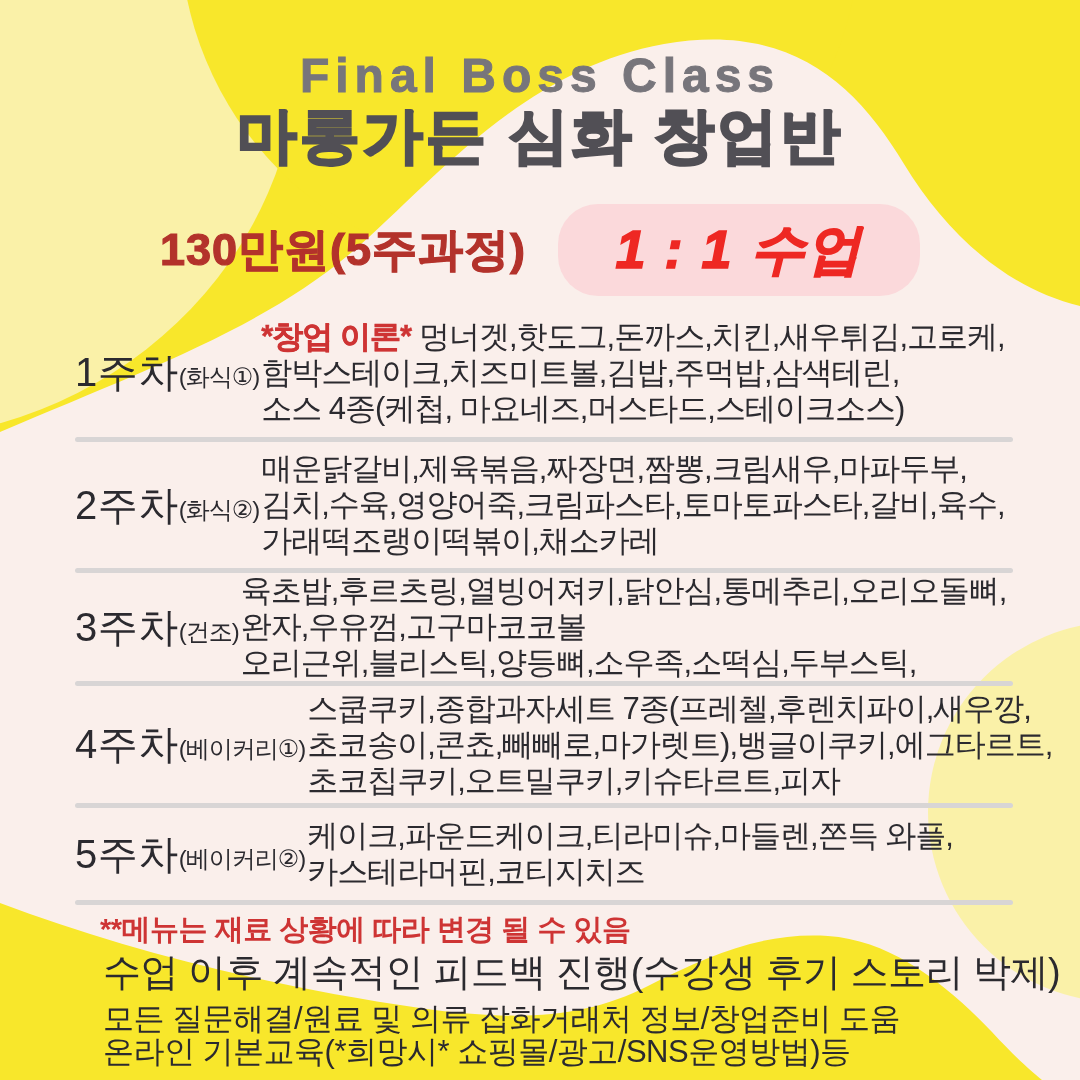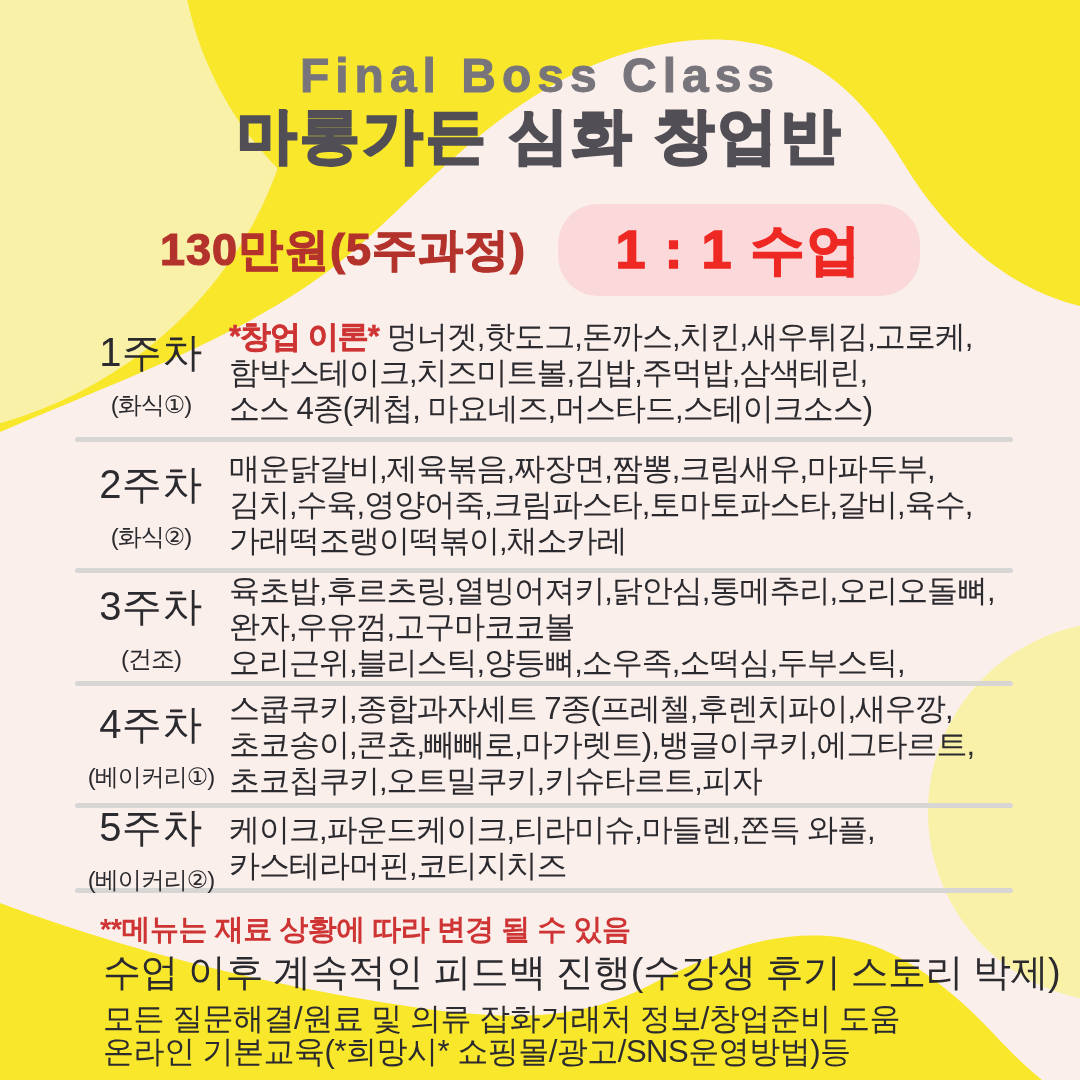--- a/index.html
+++ b/index.html
@@ -20,35 +20,35 @@
   .title{position:absolute;top:96px;left:0;width:1080px;text-align:center;
     font-size:60px;font-weight:700;letter-spacing:3px;color:var(--title-gray,#514F55);
     -webkit-text-stroke:2.5px var(--title-gray,#514F55);white-space:nowrap;}
   .price{position:absolute;top:220px;left:160px;height:60px;line-height:60px;
     font-size:45px;font-weight:700;color:var(--price-red,#B3322B);
     -webkit-text-stroke:1.2px var(--price-red,#B3322B);white-space:nowrap;letter-spacing:1px;}
   .badge{position:absolute;top:204px;left:558px;width:362px;height:92px;
     background:var(--badge-pink,#FBD9DB);border-radius:40px;
     display:flex;align-items:center;justify-content:center;}
   .badge-text{font-size:54px;font-weight:700;color:var(--badge-red,#EE2823);
-    -webkit-text-stroke:1.6px var(--badge-red,#EE2823);white-space:nowrap;letter-spacing:2px;}
+    -webkit-text-stroke:1.6px var(--badge-red,#EE2823);white-space:nowrap;letter-spacing:2px;font-style:italic;}
 
   .table{position:absolute;top:308px;left:75px;width:938px;}
   .row{display:flex;align-items:stretch;}
-  .wk{flex:0 0 152px;display:flex;flex-direction:column;justify-content:center;
+  .wk{flex:0 0 152px;display:flex;justify-content:center;
       align-items:center;text-align:center;color:var(--text-dark,#2B2A2F);}
   .wk-label{font-size:40px;letter-spacing:0.5px;white-space:nowrap;}
   .wk-sub{font-size:24px;letter-spacing:-1px;margin-top:9px;white-space:nowrap;}
   .menu{flex:1;display:flex;flex-direction:column;justify-content:center;
       color:var(--text-dark,#2B2A2F);padding-left:2px;}
   .line{font-size:31px;line-height:36px;letter-spacing:-1px;white-space:nowrap;}
   .accent{color:var(--accent-red,#CE3434);font-weight:700;margin-right:8px;
       -webkit-text-stroke:0.5px var(--accent-red,#CE3434);}
   .divider{height:5px;width:100%;border-radius:3px;background:var(--divider-gray,#D8D5D5);}
-  .h-129{height:129px}.h-126{height:126px}.h-124{height:108px}.h-117{height:117px}.h-80{height:80px}
+  .h-129{height:129px}.h-126{height:126px}.h-124{height:108px}.h-117{height:117px}.h-80{height:92px}
 
   .note{position:absolute;top:910px;left:100px;font-size:29px;font-weight:700;
     color:var(--accent-red,#CE3434);white-space:nowrap;letter-spacing:-0.5px;}
   .feedback{position:absolute;top:948px;left:103px;font-size:38px;line-height:48px;
     color:var(--text-dark,#2B2A2F);white-space:nowrap;letter-spacing:-0.5px;}
   .extras{position:absolute;top:1002px;left:103px;font-size:31px;line-height:33px;
     color:var(--text-dark,#2B2A2F);white-space:nowrap;letter-spacing:-0.5px;}
 </style>
 </head>
 <body>

